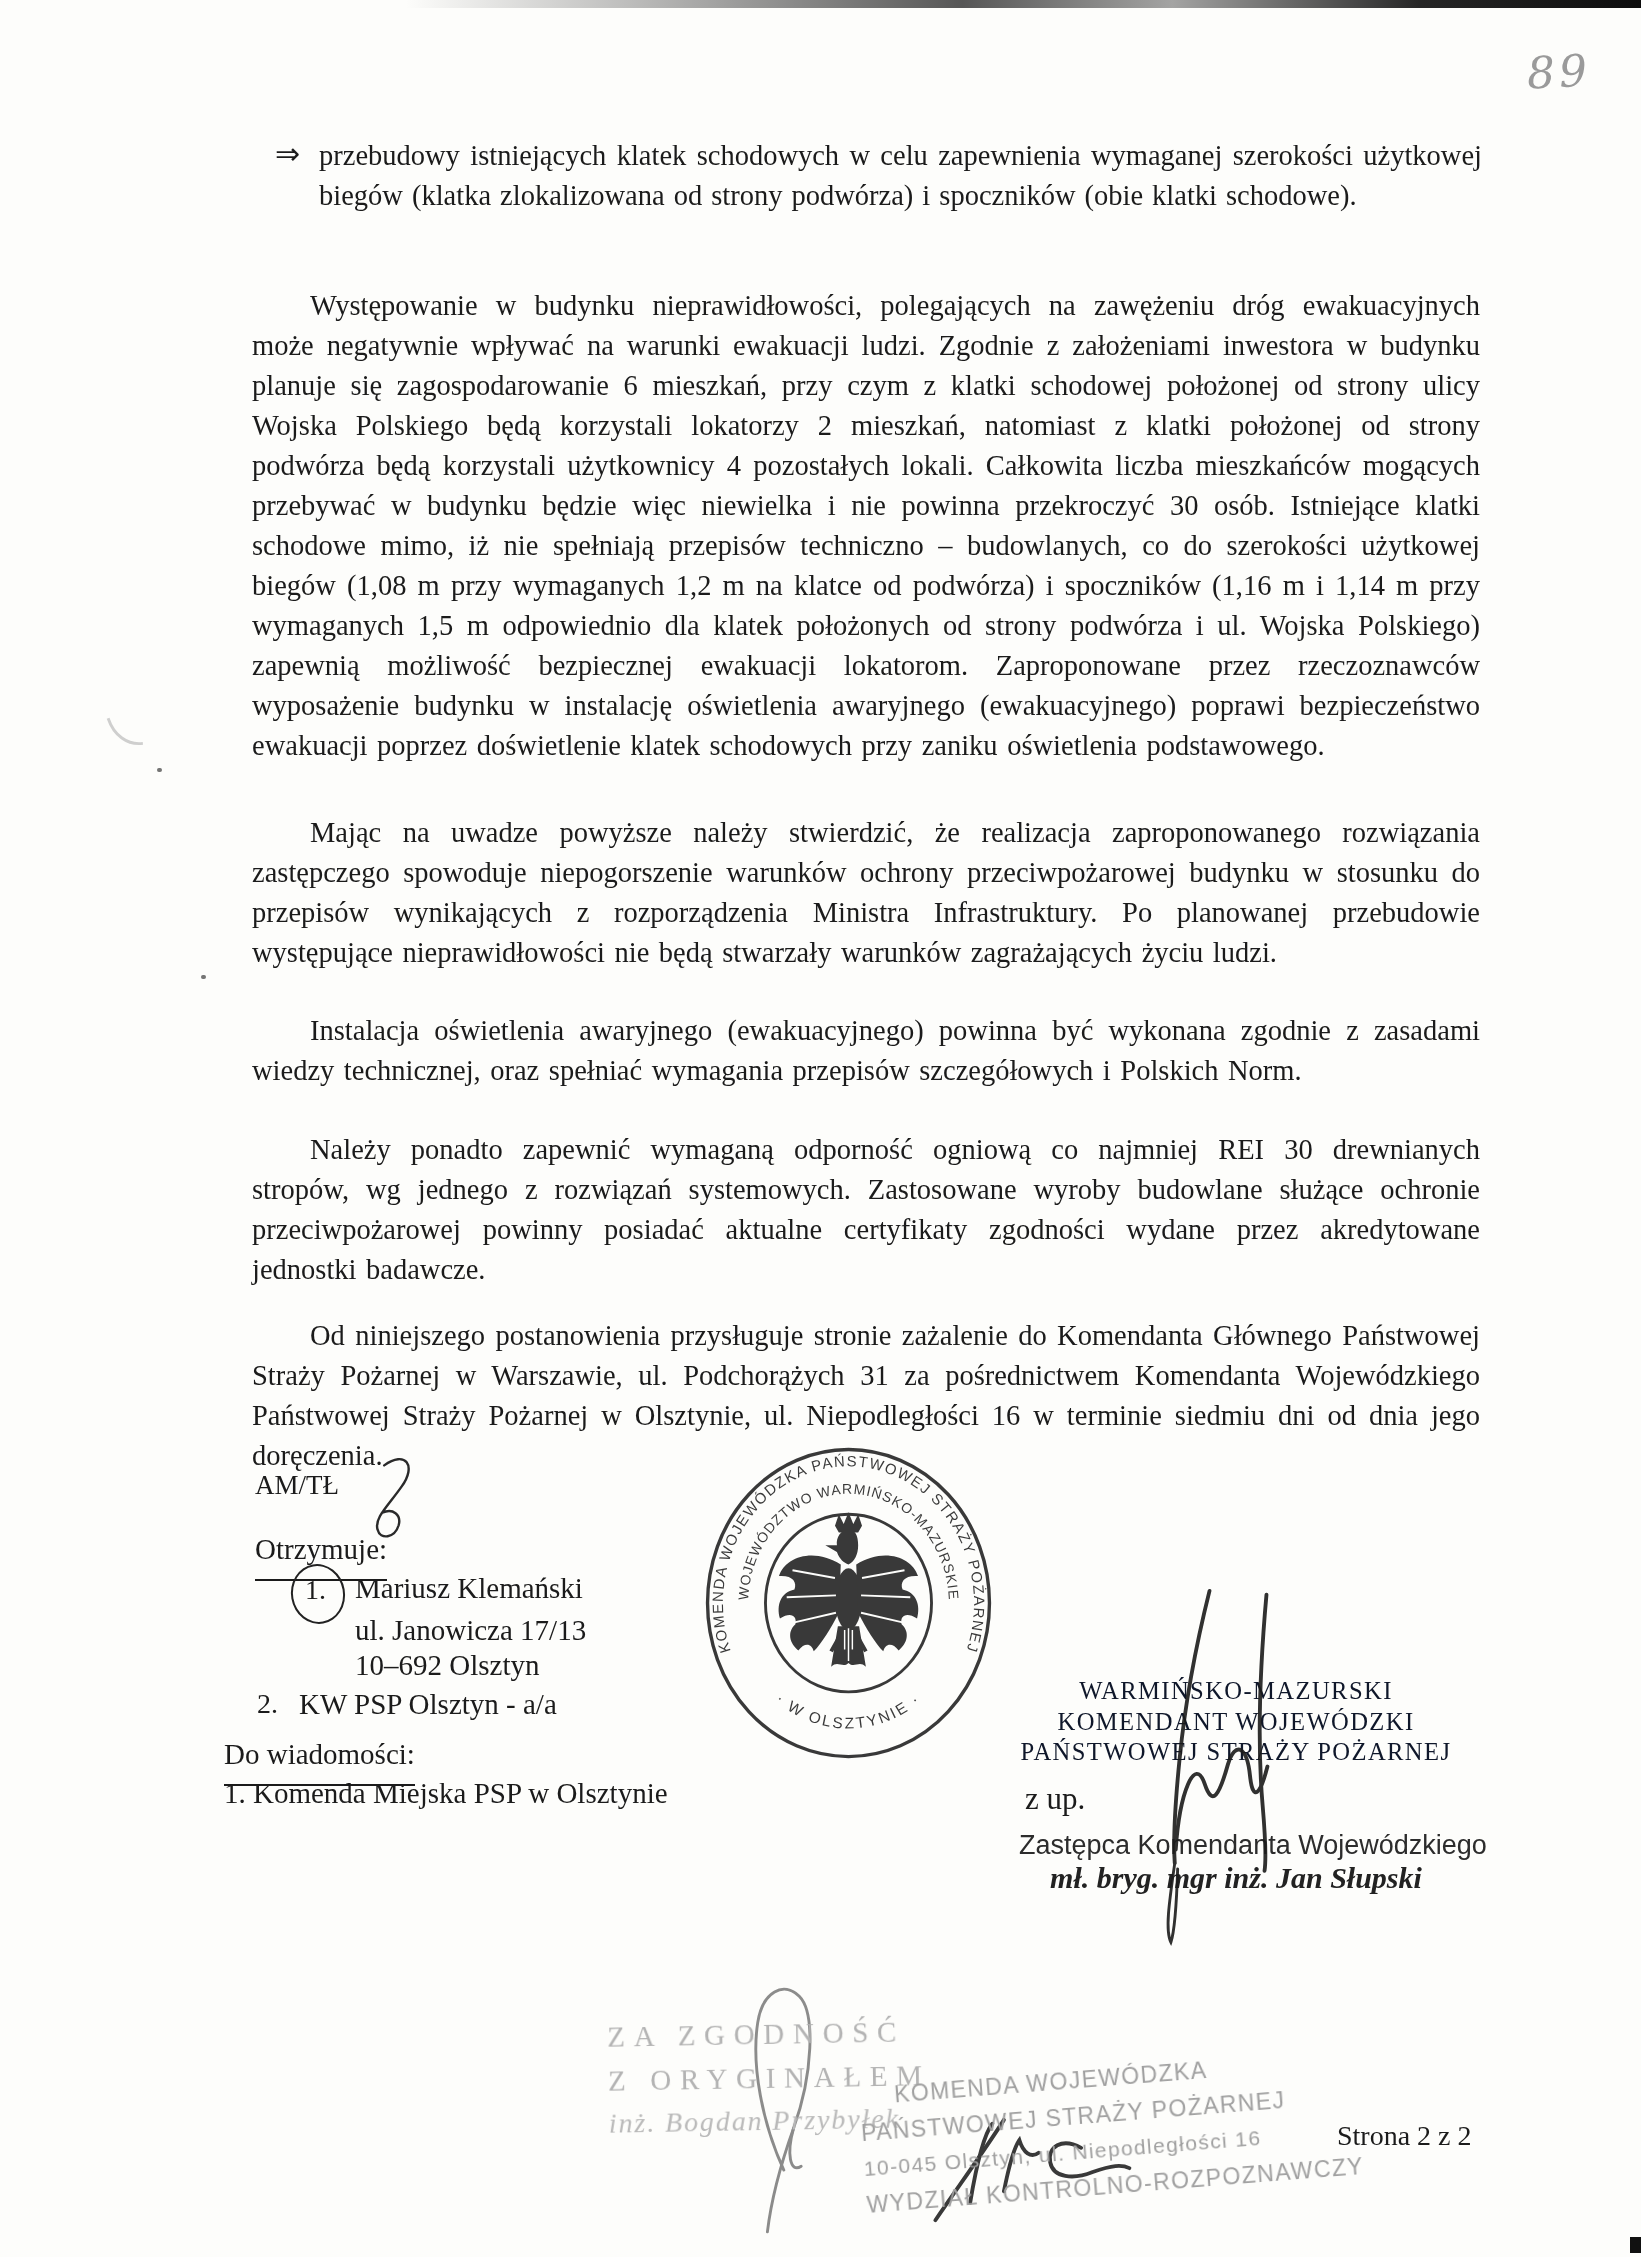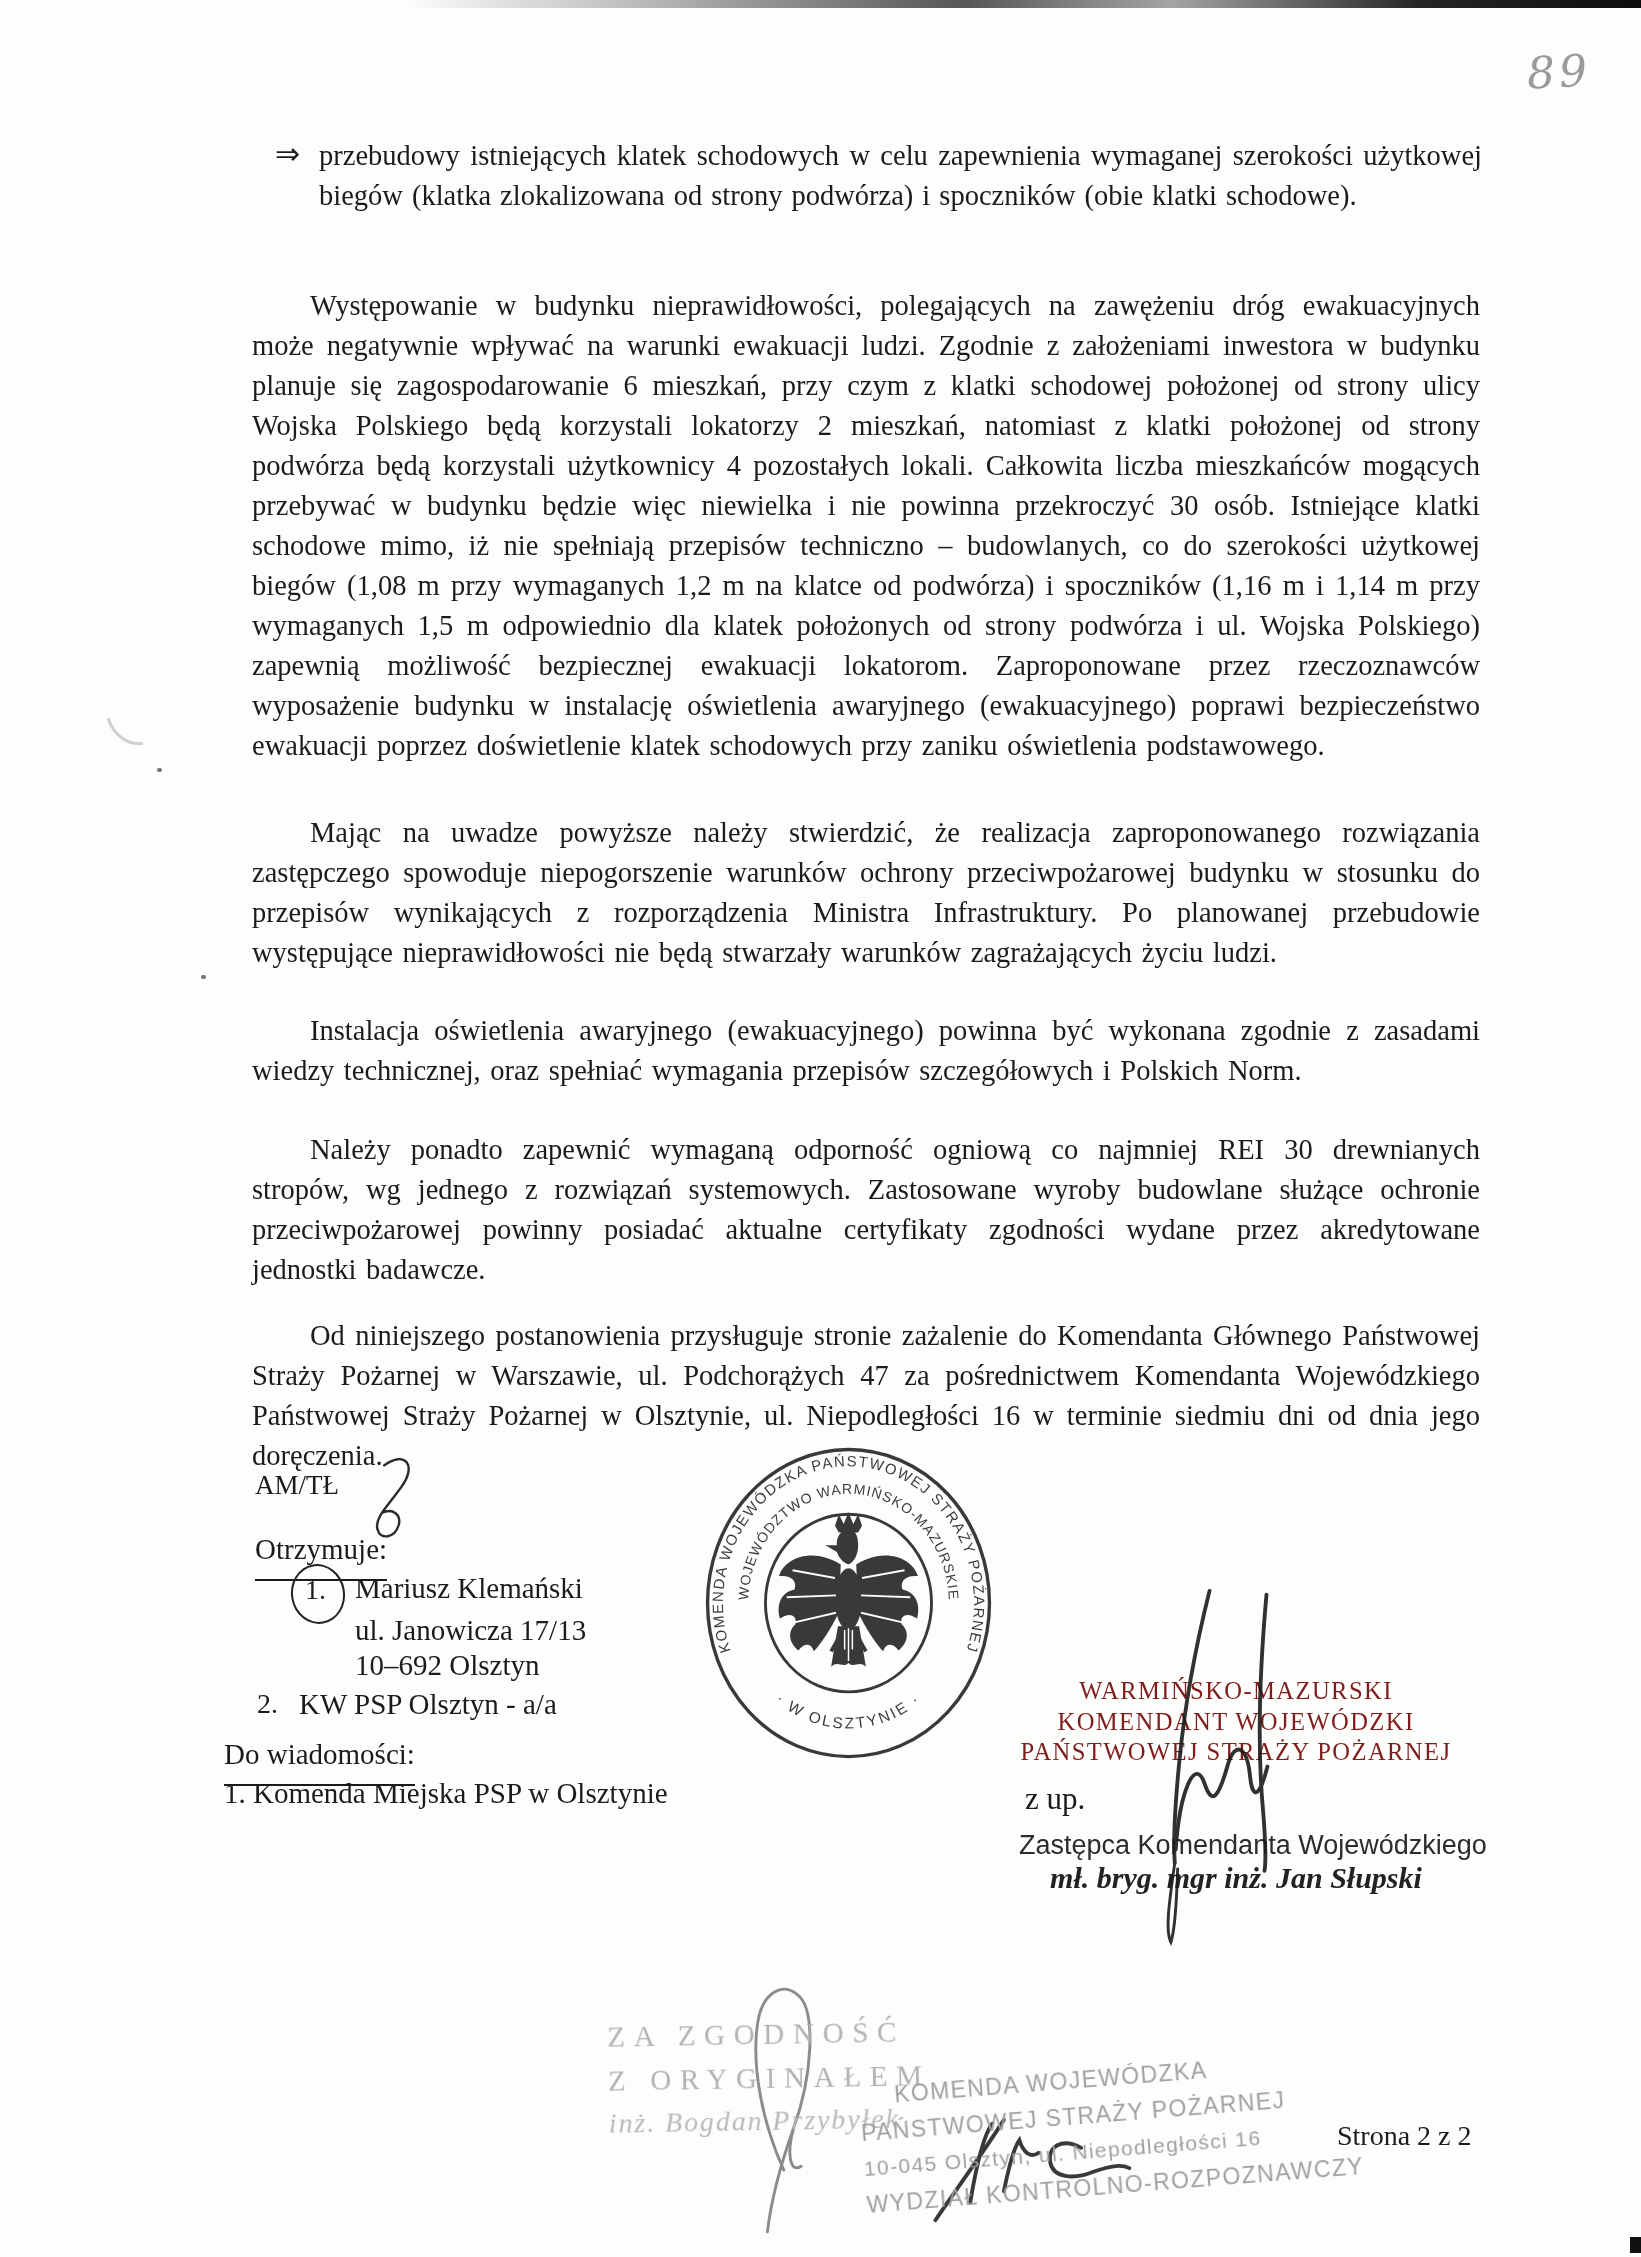--- a/index.html
+++ b/index.html
@@ -27,21 +27,21 @@
   .bullet .arrow{position:absolute; left:0; top:-1.9px; font-size:30px;}
   .bullet .btxt{display:block; margin-left:44px; text-align:justify; word-spacing:1.9px;}
 
   
   .lab{position:absolute; font-size:28px; white-space:nowrap;}
   .under{border-bottom:2.4px solid #1b1b1b; padding-bottom:14px;}
   .circle1{position:absolute; left:291px; top:1564px; width:50px; height:56px;
     border:2.4px solid #222; border-radius:50%; transform:rotate(-10deg);}
   
   .rblock{position:absolute; left:1019px; width:434px; text-align:center; white-space:nowrap;}
-  .caps{font-size:24.6px; letter-spacing:1.4px; color:#7f1d1d;}
+  .caps{font-size:24.6px; letter-spacing:1.4px; color:#0f172a;}
   .sans{font-family:"Liberation Sans", sans-serif;}
   .namel{font-size:30px; font-weight:bold; font-style:italic; color:#222;}
 
   
   .zastamp{position:absolute; left:608px; top:2018px; width:309px; color:#b3b3b3;
     transform:rotate(-1deg); filter:blur(0.3px);}
   .zastamp .l{font-size:29px; letter-spacing:8.7px; white-space:nowrap; margin-bottom:10.6px;}
   .zastamp .it{font-size:28px; font-style:italic; letter-spacing:1.9px; color:#b9b9b9;}
   .offstamp{position:absolute; left:862px; top:2064px; width:386px; text-align:center;
     color:#a0a0a0; transform:rotate(-4.5deg); filter:blur(0.4px); white-space:nowrap;}
@@ -67,21 +67,21 @@
 
   <div class="bullet" style="top:136px;">
     <span class="arrow">⇒</span>
     <span class="btxt">przebudowy istniejących klatek schodowych w celu zapewnienia wymaganej szerokości użytkowej biegów (klatka zlokalizowana od strony podwórza) i spoczników (obie klatki schodowe).</span>
   </div>
 
   <div class="para indent" style="top:286px;">Występowanie w budynku nieprawidłowości, polegających na zawężeniu dróg ewakuacyjnych może negatywnie wpływać na warunki ewakuacji ludzi. Zgodnie z założeniami inwestora w budynku planuje się zagospodarowanie 6 mieszkań, przy czym z klatki schodowej położonej od strony ulicy Wojska Polskiego będą korzystali lokatorzy 2 mieszkań, natomiast z klatki położonej od strony podwórza będą korzystali użytkownicy 4 pozostałych lokali. Całkowita liczba mieszkańców mogących przebywać w budynku będzie więc niewielka i nie powinna przekroczyć 30 osób.  Istniejące klatki schodowe mimo, iż nie spełniają przepisów techniczno – budowlanych, co do szerokości użytkowej biegów (1,08 m przy wymaganych 1,2 m na klatce od podwórza) i spoczników (1,16 m i 1,14 m przy wymaganych 1,5 m odpowiednio dla klatek położonych od strony podwórza i ul. Wojska Polskiego) zapewnią możliwość bezpiecznej ewakuacji lokatorom. Zaproponowane przez rzeczoznawców wyposażenie budynku w instalację oświetlenia awaryjnego (ewakuacyjnego) poprawi bezpieczeństwo ewakuacji poprzez doświetlenie klatek schodowych przy zaniku oświetlenia podstawowego.</div>
   <div class="para indent" style="top:813px;">Mając na uwadze powyższe należy stwierdzić, że realizacja zaproponowanego rozwiązania zastępczego spowoduje niepogorszenie warunków ochrony przeciwpożarowej budynku w stosunku do przepisów wynikających z rozporządzenia Ministra Infrastruktury. Po planowanej przebudowie występujące nieprawidłowości nie będą stwarzały warunków zagrażających życiu ludzi.</div>
   <div class="para indent" style="top:1011px;">Instalacja oświetlenia awaryjnego (ewakuacyjnego) powinna być wykonana zgodnie z zasadami wiedzy technicznej, oraz spełniać wymagania przepisów szczegółowych i Polskich Norm.</div>
   <div class="para indent" style="top:1130px;">Należy ponadto zapewnić wymaganą odporność ogniową co najmniej REI 30 drewnianych stropów, wg jednego z rozwiązań systemowych. Zastosowane wyroby budowlane służące ochronie przeciwpożarowej powinny posiadać aktualne certyfikaty zgodności wydane przez akredytowane jednostki badawcze.</div>
-  <div class="para indent" style="top:1316px;">Od niniejszego postanowienia przysługuje stronie zażalenie do Komendanta Głównego Państwowej Straży Pożarnej w Warszawie, ul. Podchorążych 47 za pośrednictwem Komendanta Wojewódzkiego Państwowej Straży Pożarnej w Olsztynie, ul. Niepodległości 16 w terminie siedmiu dni od dnia jego doręczenia.</div>
+  <div class="para indent" style="top:1316px;">Od niniejszego postanowienia przysługuje stronie zażalenie do Komendanta Głównego Państwowej Straży Pożarnej w Warszawie, ul. Podchorążych 31 za pośrednictwem Komendanta Wojewódzkiego Państwowej Straży Pożarnej w Olsztynie, ul. Niepodległości 16 w terminie siedmiu dni od dnia jego doręczenia.</div>
 
   <div class="lab" style="left:255px; top:1470px; font-size:27px;">AM/TŁ</div>
 
   <div class="lab" style="left:255px; top:1533px; font-size:29px;">
     <span class="under">Otrzymuje:</span>
   </div>
   <div class="circle1"></div>
   <div class="lab" style="left:305px; top:1574px;">1.</div>
   <div class="lab" style="left:355px; top:1572px; font-size:29px;">Mariusz Klemański</div>
   <div class="lab" style="left:355px; top:1614px; font-size:29px;">ul. Janowicza 17/13</div>

